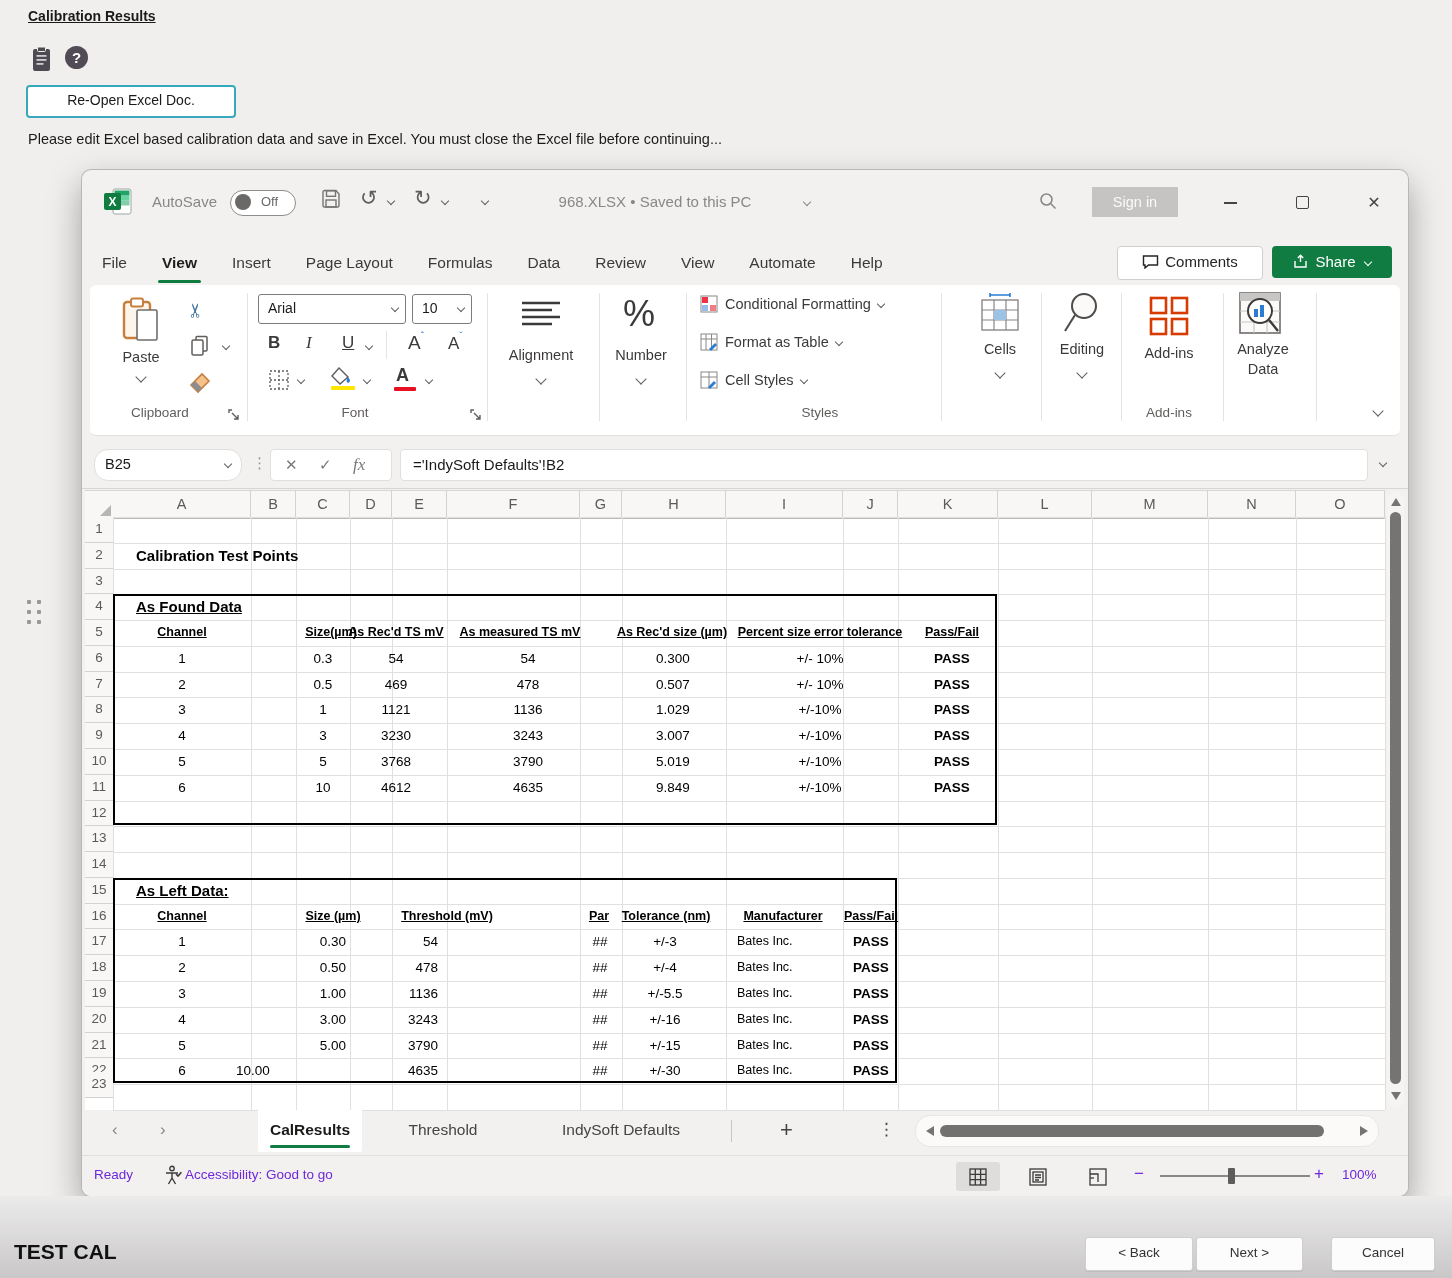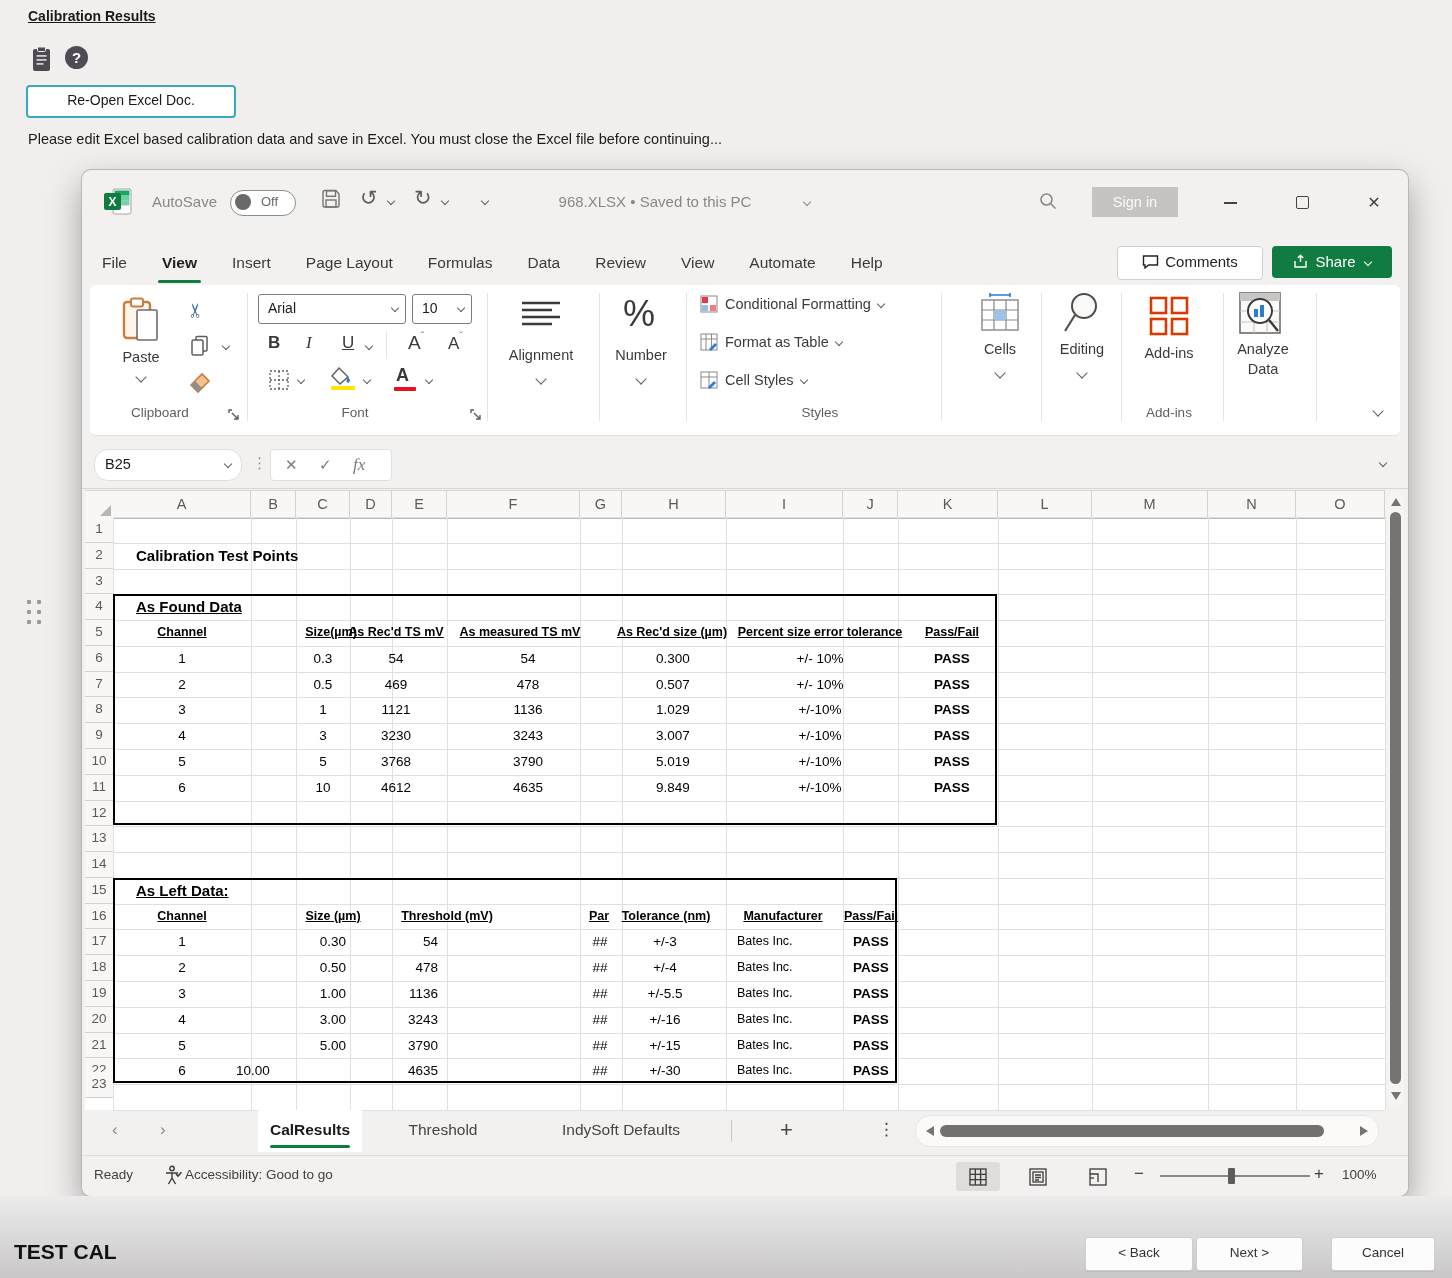--- a/index.html
+++ b/index.html
@@ -93,21 +93,21 @@
   .tabnav{position:absolute;top:10px;font-size:17px;color:#8a8886;}
   .stab{position:absolute;top:0;height:42px;font-size:15.5px;color:#444;text-align:center;line-height:40px;}
   .stab.active{background:#fff;font-weight:700;color:#1b1a19;border-radius:0 0 2px 2px;}
   .stab.active::after{content:"";position:absolute;left:12px;right:12px;bottom:4px;height:3.5px;background:#107c41;border-radius:2px;}
   .tabsep{position:absolute;top:10px;width:1px;height:22px;background:#c8c6c4;}
   .hsb{position:absolute;left:833px;top:5px;width:462px;height:30px;background:#fbfaf9;border:1px solid #e8e6e4;border-radius:15px;}
   .hsb-thumb{position:absolute;left:24px;top:9px;width:384px;height:12px;background:#737170;border-radius:6px;}
 
   
   .statusbar{left:0;top:985px;width:1326px;height:41px;background:#f3f1f0;border-top:1px solid #e1dfdd;}
-  .status-txt{position:absolute;top:11px;font-size:13.5px;color:#404040;}
+  .status-txt{position:absolute;top:11px;font-size:13.5px;color:#6d28d9;}
   .view-ic{position:absolute;top:6px;width:44px;height:29px;border-radius:3px;display:flex;align-items:center;justify-content:center;}
   .view-ic.on{background:#dfdddb;}
   .zoomline{position:absolute;top:19px;height:2px;background:#8a8886;}
   .zoomthumb{position:absolute;top:12px;width:7px;height:16px;background:#5f5d5b;border-radius:1px;}
 </style>
 </head>
 <body>
 
 <div class="stage">
 
@@ -374,20 +374,23 @@
 
     <div class="fbar-box" style="left:12px;top:279px;width:146px;border-radius:14px;">
       <span style="position:absolute;left:10px;top:6px;font-size:14.5px;color:#1b1a19;">B25</span>
       <span class="chv sm" style="position:absolute;right:10px;top:11px;"></span>
     </div>
     <div class="abs" style="left:170px;top:284px;color:#979593;font-size:15px;letter-spacing:0;">⋮</div>
     <div class="fbar-box" style="left:188px;top:279px;width:120px;">
       <span class="fx-ic" style="position:absolute;left:14px;top:6px;">✕</span>
       <span class="fx-ic" style="position:absolute;left:48px;top:6px;">✓</span>
       <span class="fx-ic" style="position:absolute;left:82px;top:5px;font-style:italic;font-family:'Liberation Serif',serif;font-size:17px;">fx</span>
+    </div>
+    <div class="fbar-box" style="left:318px;top:279px;width:966px;">
+      <span style="position:absolute;left:12px;top:6px;font-size:15px;color:#1b1a19;">='IndySoft Defaults'!B2</span>
     </div>
     <span class="abs chv sm" style="left:1298px;top:290px;"></span>
     <div class="abs" style="left:0;top:318px;width:1326px;height:1px;background:#d8d6d4;"></div>
 
     <div class="abs" id="grid">
       <div class="grid-bg"></div>
       <div class="colhead" style="left:3px;width:28px;">
           <div class="corner-tri"></div>
         </div>
 

